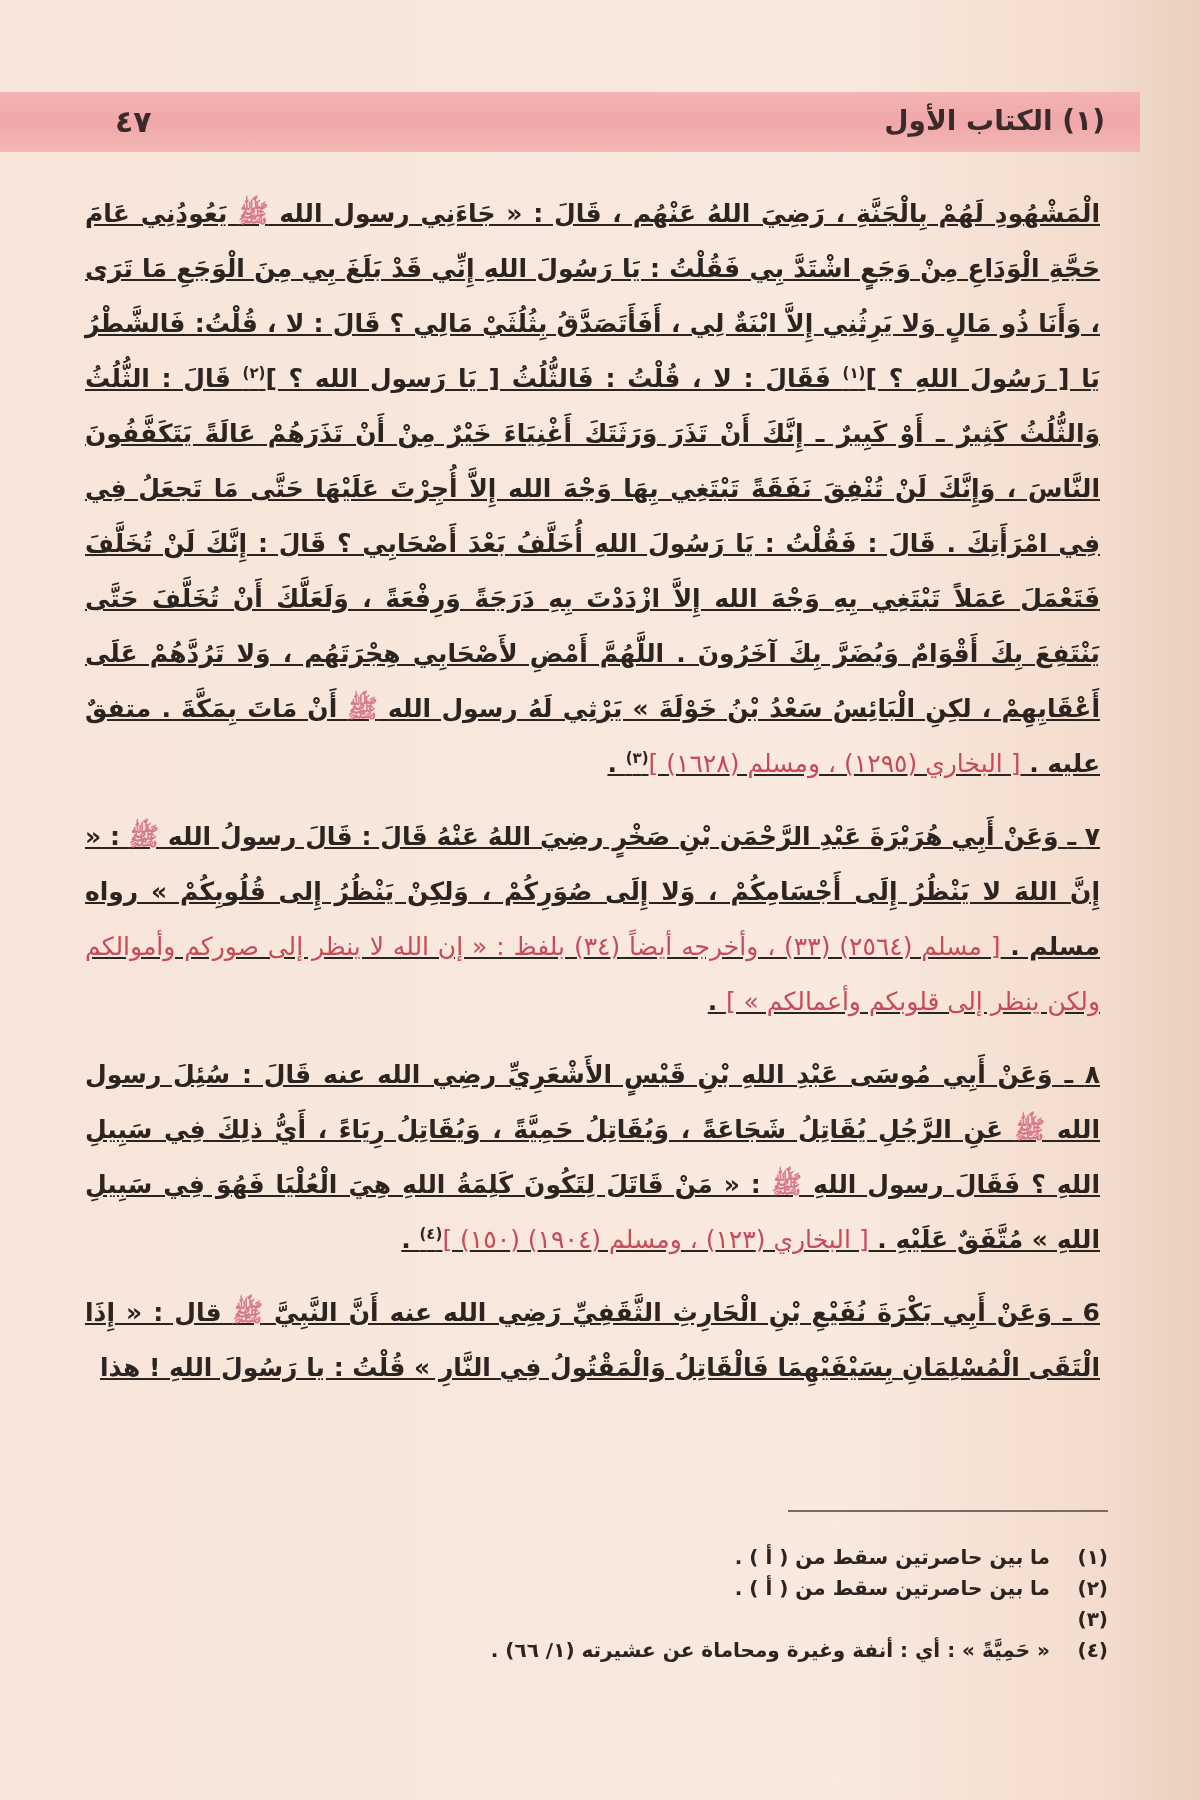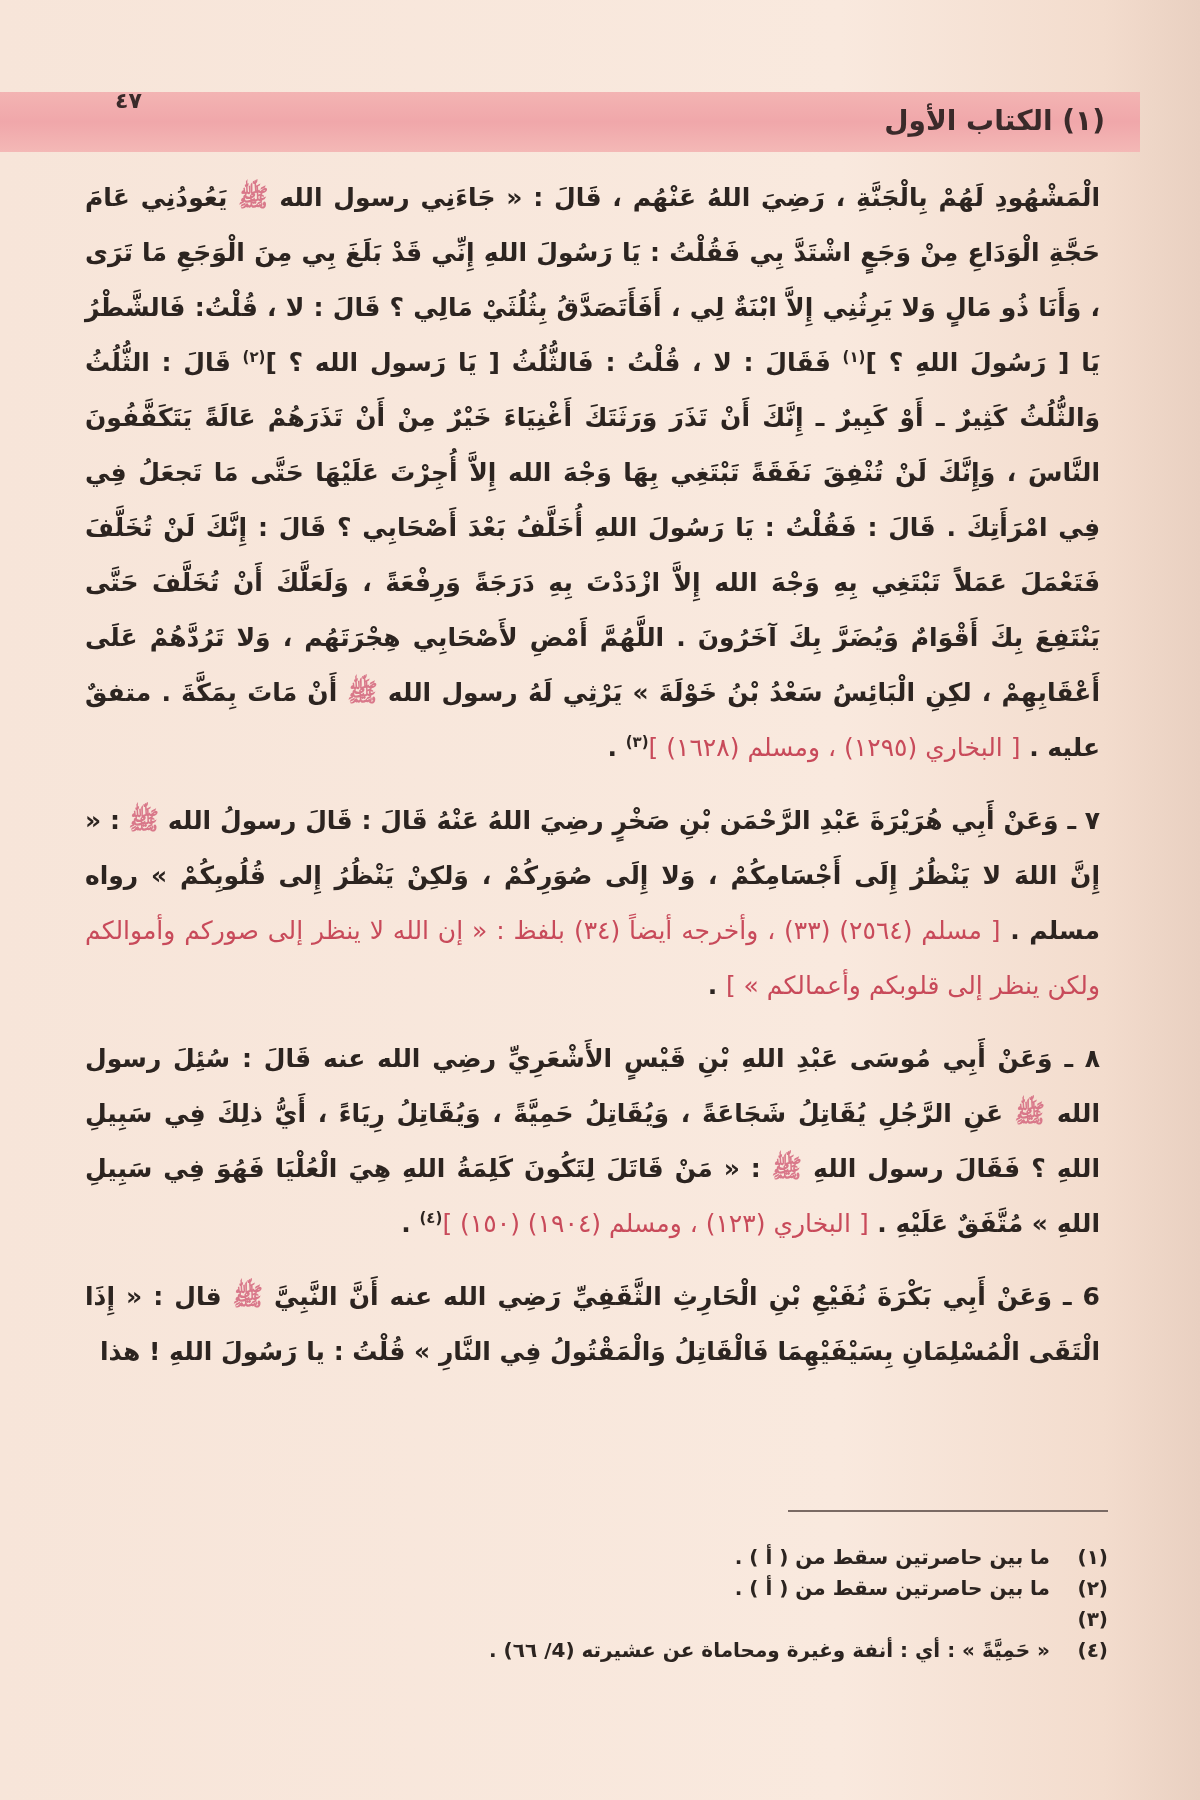--- a/index.html
+++ b/index.html
@@ -16,28 +16,28 @@
   }
   .header-band {
     position: absolute; left: 0; top: 92px; width: 1140px; height: 60px;
     background: linear-gradient(to bottom, #f3b4b3 0%, #f0a7aa 50%, #f4b8b6 100%);
   }
   .header-title {
     position: absolute; right: 95px; top: 104px;
     font-size: 28px; font-weight: bold; color: #3a2a2a; direction: rtl;
   }
   .header-page {
-    position: absolute; left: 115px; top: 88px;
-    font-size: 22px; font-weight: bold; color: #3a2a2a; text-align: right;
+    position: absolute; left: 115px; top: 104px;
+    font-size: 30px; font-weight: bold; color: #3a2a2a; text-align: right;
   }
   .body-text {
-    position: absolute; left: 85px; width: 1015px; top: 170px;
+    position: absolute; left: 85px; width: 1015px; top: 186px;
     direction: rtl; text-align: justify; text-align-last: right;
     font-family: "DejaVu Sans", sans-serif;
-    font-size: 25px; line-height: 55px; font-weight: bold; color: #2c2420;
+    font-size: 25px; line-height: 55px; font-weight: bold; color: #2c2420; text-decoration: underline;
   }
   .para { margin: 0 0 18px 0; }
   .num { font-weight: bold; }
   .pbuh { color: #d9788a; font-weight: bold; }
   .ref { color: #c84a5a; font-weight: normal; }
   .fn-mark { font-size: 15px; vertical-align: super; line-height: 0; }
   .footnote-rule {
     position: absolute; right: 92px; top: 1510px; width: 320px; height: 2px;
     background: #7a6a64;
   }
@@ -79,17 +79,17 @@
     </div>
     <div class="fn-item">
       <span class="fn-num">(٢)</span>
       <span>ما بين حاصرتين سقط من ( أ ) .</span>
     </div>
     <div class="fn-item">
       <span class="fn-num">(٣)</span>
     </div>
     <div class="fn-item">
       <span class="fn-num">(٤)</span>
-      <span>« حَمِيَّةً » : أي : أنفة وغيرة ومحاماة عن عشيرته (4/ ٦٦) .</span>
+      <span>« حَمِيَّةً » : أي : أنفة وغيرة ومحاماة عن عشيرته (١/ ٦٦) .</span>
     </div>
   </div>
 
 </div>
 
 </body></html>

